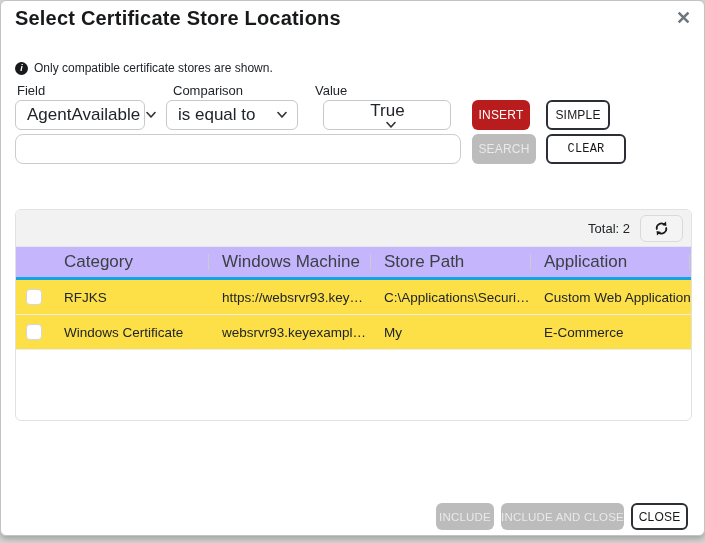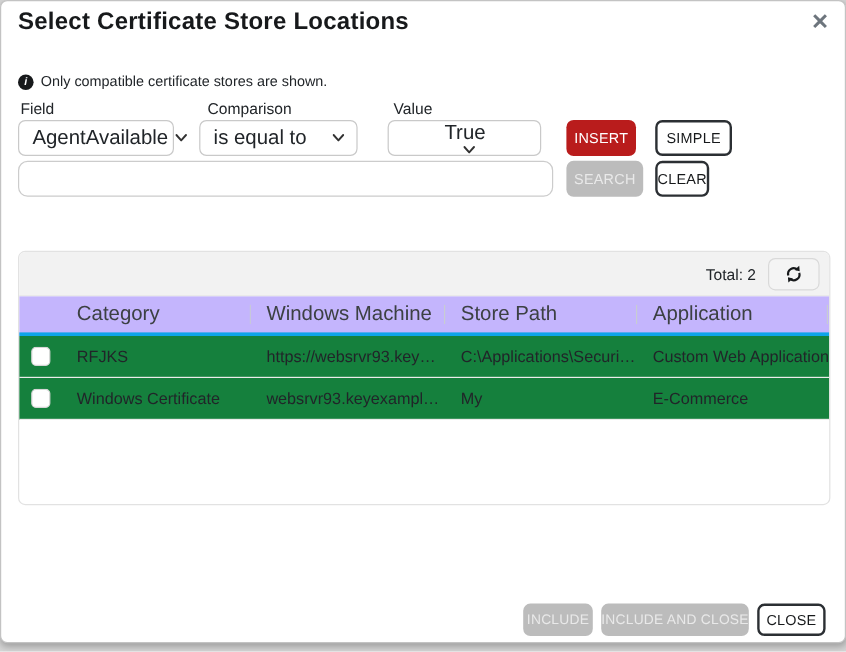--- a/index.html
+++ b/index.html
@@ -35,21 +35,21 @@
     background:#17191b; color:#ffffff;
     font-size:9px; font-weight:700; font-style:italic;
     display:flex; align-items:center; justify-content:center;
     line-height:1;
   }
   .info-text { font-size:12px; color:#212529; }
 
   .flt-label { position:absolute; top:82px; font-size:13px; color:#212529; }
   .lbl-field { left:16px; }
   .lbl-comparison { left:172px; }
-  .lbl-value { left:327px; }
+  .lbl-value { left:314px; }
 
   .select {
     position:absolute; top:99px; height:30px;
     border:1px solid #c9c9c9; border-radius:6px; background:#fff;
     display:flex; align-items:center; justify-content:space-between;
     padding:0 10px 0 11px; font-size:17px; color:#212529; cursor:pointer;
   }
   .sel-field { left:14px; width:130px; }
   .sel-comparison { left:165px; width:132px; }
   .sel-value { left:322px; width:128px;flex-direction:column; }
@@ -66,21 +66,21 @@
 
   .btn-insert { position:absolute; left:471px; top:99px; width:58px; height:30px; }
   .btn-simple { position:absolute; left:545px; top:99px; width:64px; height:30px; }
   .query-input {
     position:absolute; left:14px; top:133px; width:446px; height:30px;
     border:1px solid #cccccc; border-radius:8px; padding:0 10px;
     font-size:14px; color:#212529; outline:none;
     font-family:"Liberation Sans",sans-serif;
   }
   .btn-search { position:absolute; left:471px; top:133px; width:64px; height:30px; }
-  .btn-clear  { position:absolute; left:545px; top:133px; width:45px; height:30px; }
+  .btn-clear  { position:absolute; left:545px; top:133px; width:80px; height:30px;font-family:Liberation Mono, monospace; }
 
   .table-card {
     position:absolute; left:14px; top:208px; width:677px; height:212px;
     border:1px solid #e2e2e2; border-radius:6px; overflow:hidden; background:#fff;
   }
   .table-toolbar {
     height:37px; background:#f2f2f2; border-bottom:1px solid #e6e6e6;
     display:flex; align-items:center; justify-content:flex-end; gap:10px;
     padding:0 8px 0 12px;
   }
@@ -96,21 +96,21 @@
     align-items:center; font-size:17px; color:#3c4043;
   }
   .th { position:relative; padding-left:14px; white-space:nowrap; overflow:hidden; }
   .th.divided::before, .th.end-divider::after {
     content:""; position:absolute; top:50%; transform:translateY(-50%);
     width:1px; height:16px; background:#c8cdd2;
   }
   .th.divided::before { left:0; }
   .th.end-divider::after { right:1px; }
   .trow {
-    height:35px; border-bottom:1px solid #ececec; background:#15803d;
+    height:35px; border-bottom:1px solid #ececec; background:#fde047;
     display:grid; grid-template-columns:34px 158px 162px 160px 1fr;
     align-items:center; font-size:13.5px; color:#212529;
   }
   .td { padding-left:14px; white-space:nowrap; overflow:hidden; text-overflow:ellipsis; }
   .td-check { padding-left:10px; display:flex; align-items:center; }
   .row-checkbox {
     appearance:none; -webkit-appearance:none;
     width:16px; height:16px; border:1px solid #d6d6d6; border-radius:4px;
     background:#fff; cursor:pointer;
   }

